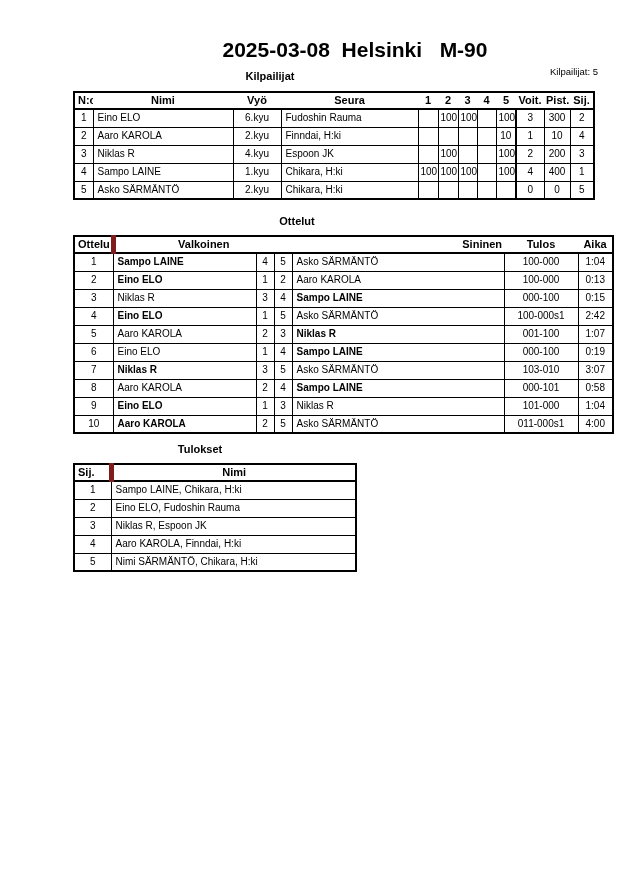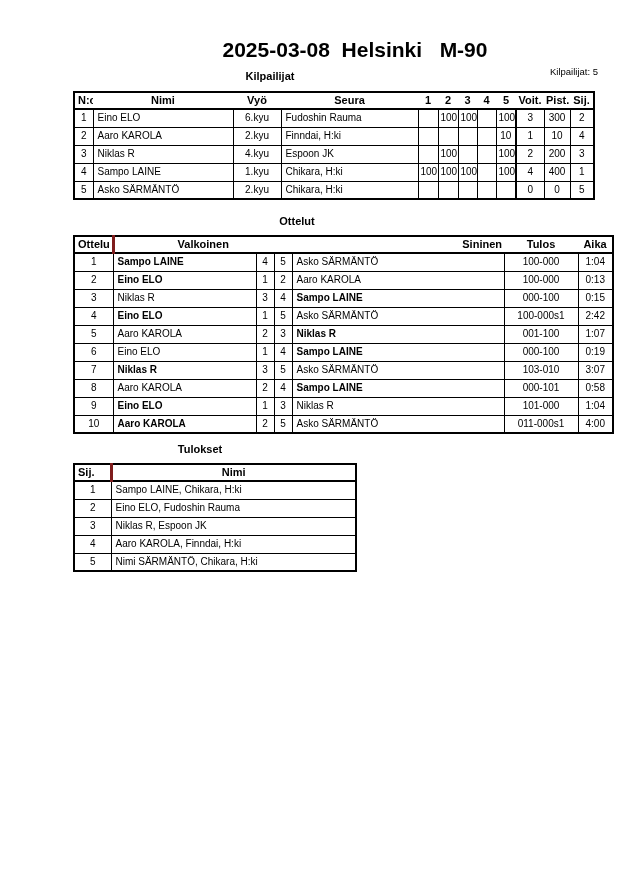--- a/index.html
+++ b/index.html
@@ -35,21 +35,21 @@
   th,td{
     padding:0 2px;overflow:hidden;white-space:nowrap;vertical-align:middle;
     font-weight:normal;text-align:center;line-height:1;
   }
   td{border:1px solid #000;}
   tr.hdr th{
     border:none;border-bottom:2px solid #000;
     font-weight:bold;font-size:11px;
   }
   tr.hdr th.al{text-align:left;padding-left:3px;}
-  tr.hdr th.sep{border-right:3px solid #7f1d1d;}
+  tr.hdr th.sep{border-right:5px solid #7f1d1d;}
   th.tl,td.tl{border-left:2px solid #000;text-align:center;}
   td.l{text-align:left;padding-left:4px;padding-right:3px;}
   td.b,.b{font-weight:bold;}
   th.shift{text-align:right;padding-left:44px;}
 </style>
 </head>
 <body>
 
 <div class="page">
 

